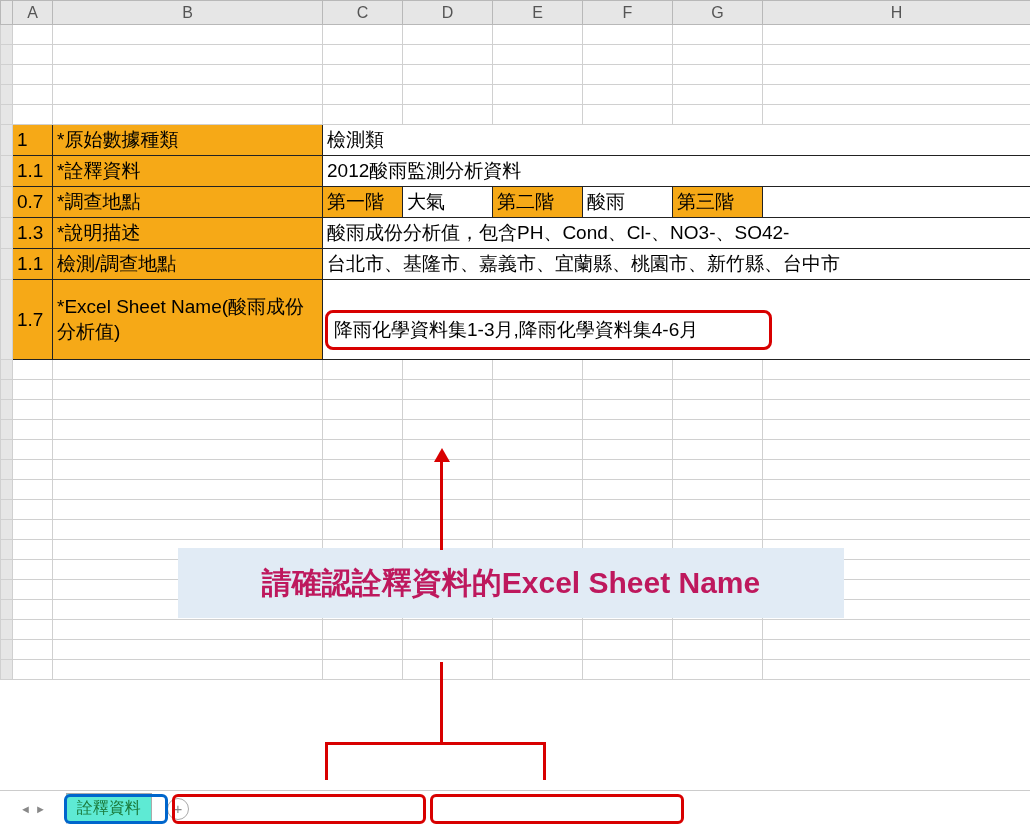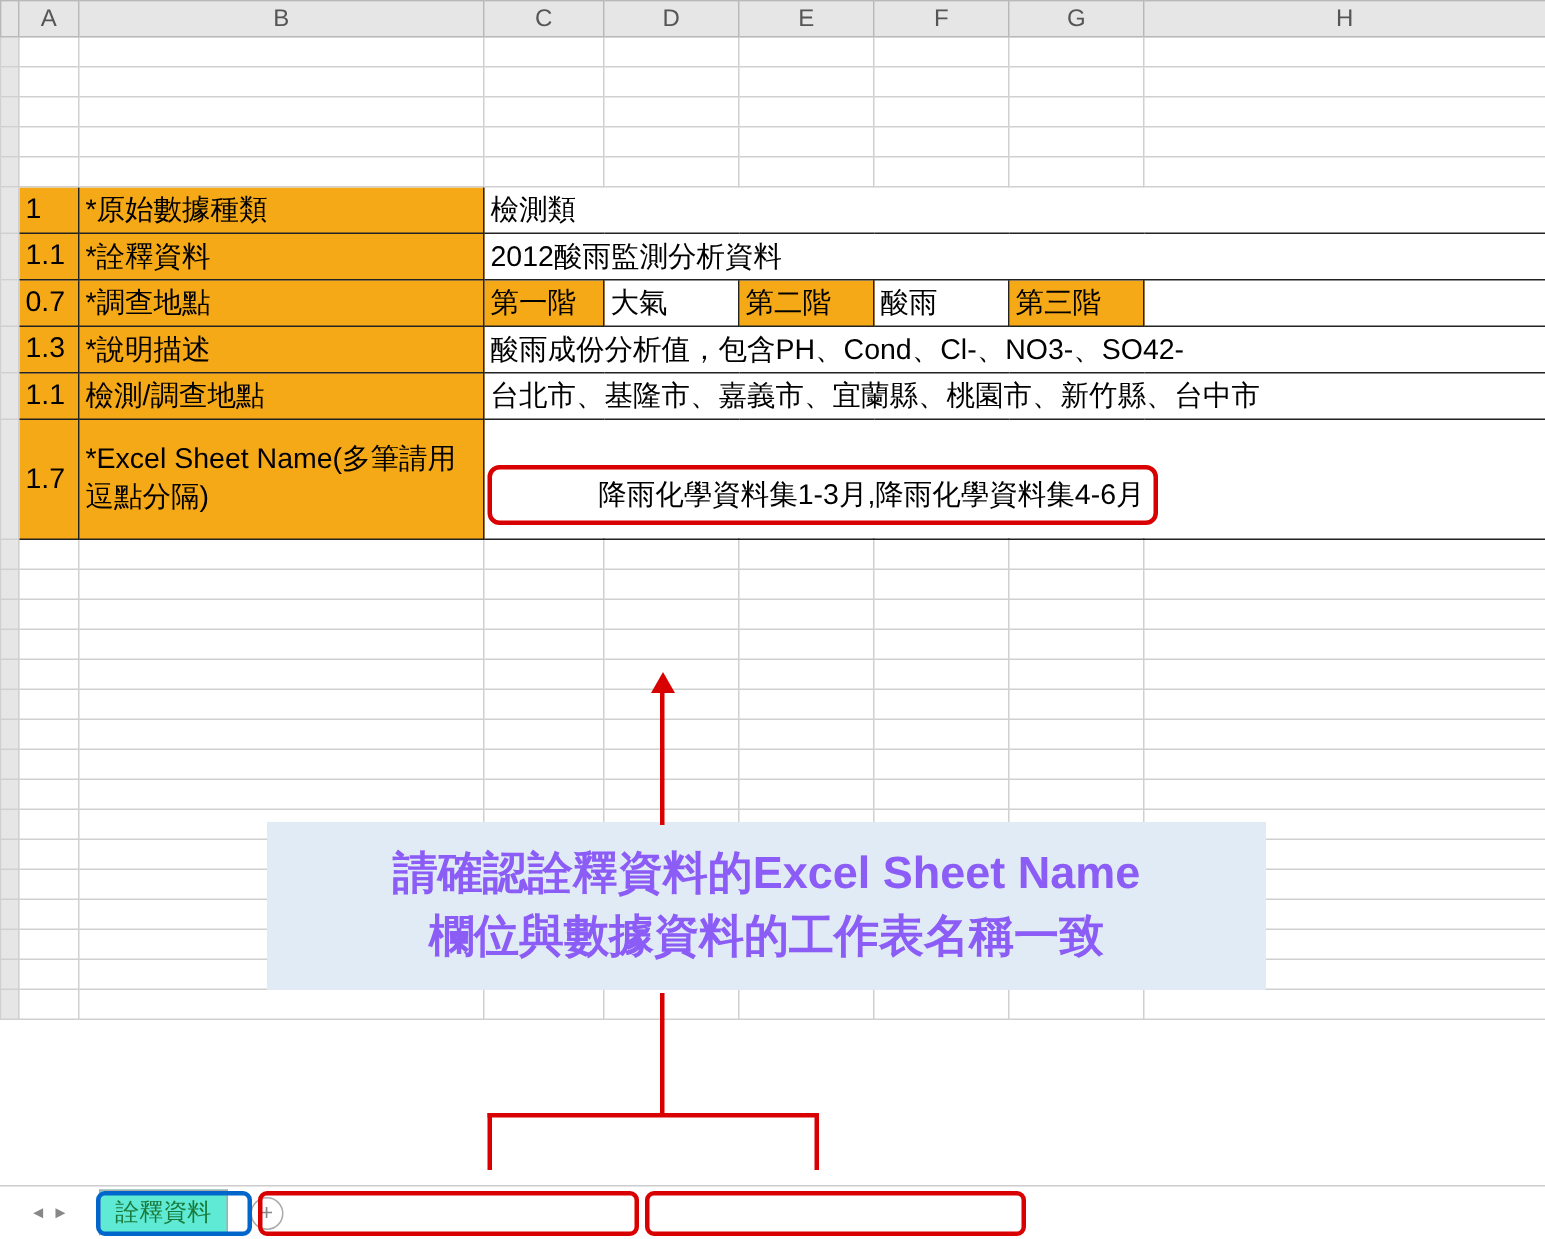--- a/index.html
+++ b/index.html
@@ -34,25 +34,25 @@
     color: #555;
     font-size: 16px;
     border: 1px solid #b8b8b8;
   }
   .col-hdr { height: 24px; }
   .row-hdr { width: 12px; background:#e6e6e6; border:1px solid #b8b8b8;}
   .orange { background: #f6a917; }
   .data td { height: 30px; border: 1px solid #222; font-size: 19px; padding: 2px 4px;}
   .data td.nb { border: 1px solid #d0d0d0; }
   .blank td { border: 1px solid #d0d0d0; height: 20px; }
-  .red-box { border: 3px solid #d80000 !important; border-radius: 8px; justify-content: flex-end; }
+  .red-box { border: 3px solid #d80000 !important; border-radius: 8px; }
   .callout {
     position: absolute;
     background: #e1ebf5;
-    color: #8b5cf6;
+    color: #be185d;
     font-size: 30px;
     font-weight: bold;
     text-align: center;
     padding: 14px 22px;
     line-height: 1.4;
   }
   .arrow-v {
     position: absolute;
     width: 3px;
     background: #d80000;
@@ -244,21 +244,21 @@
   </tr>
   <tr class="data">
     <td class="row-hdr nb"></td>
     <td class="orange">1.1</td>
     <td class="orange">檢測/調查地點</td>
     <td colspan="6">台北市、基隆市、嘉義市、宜蘭縣、桃園市、新竹縣、台中市</td>
   </tr>
   <tr class="data">
     <td class="row-hdr nb"></td>
     <td class="orange" style="height:80px">1.7</td>
-    <td class="orange" style="white-space:normal;line-height:1.3">*Excel Sheet Name(多筆請用逗點分隔)</td>
+    <td class="orange" style="white-space:normal;line-height:1.3">*Excel Sheet Name(酸雨成份分析值)</td>
     <td colspan="6" style="position:relative;padding:0">
       <div style="position:absolute;top:-6px;left:-4px;right:260px;height:36px;" class="nb"></div>
       <div class="red-box" style="position:absolute;top:30px;left:2px;right:258px;height:40px;display:flex;align-items:center;padding:0 6px">
         <span>降雨化學資料集1-3月,降雨化學資料集4-6月</span>
       </div>
     </td>
   </tr>
 
   <tr class="blank">
         <td class="row-hdr"></td>
@@ -434,21 +434,20 @@
         <td></td>
         <td></td>
         <td></td>
         <td></td>
       </tr>
 </tbody>
   </table>
 
 <div class="callout" style="top:548px;left:178px;width:666px">
   <div>請確認詮釋資料的Excel Sheet Name</div>
-  <div>欄位與數據資料的工作表名稱一致</div>
 </div>
 
 <div class="arrow-head" style="top:448px;left:434px"></div>
 <div class="arrow-v" style="top:460px;left:440px;height:90px"></div>
 
 <div class="arrow-v" style="top:662px;left:440px;height:80px"></div>
 <div class="connector-h" style="top:742px;left:325px;width:220px"></div>
 <div class="connector-v" style="top:742px;left:325px;height:38px"></div>
 <div class="connector-v" style="top:742px;left:543px;height:38px"></div>
 

